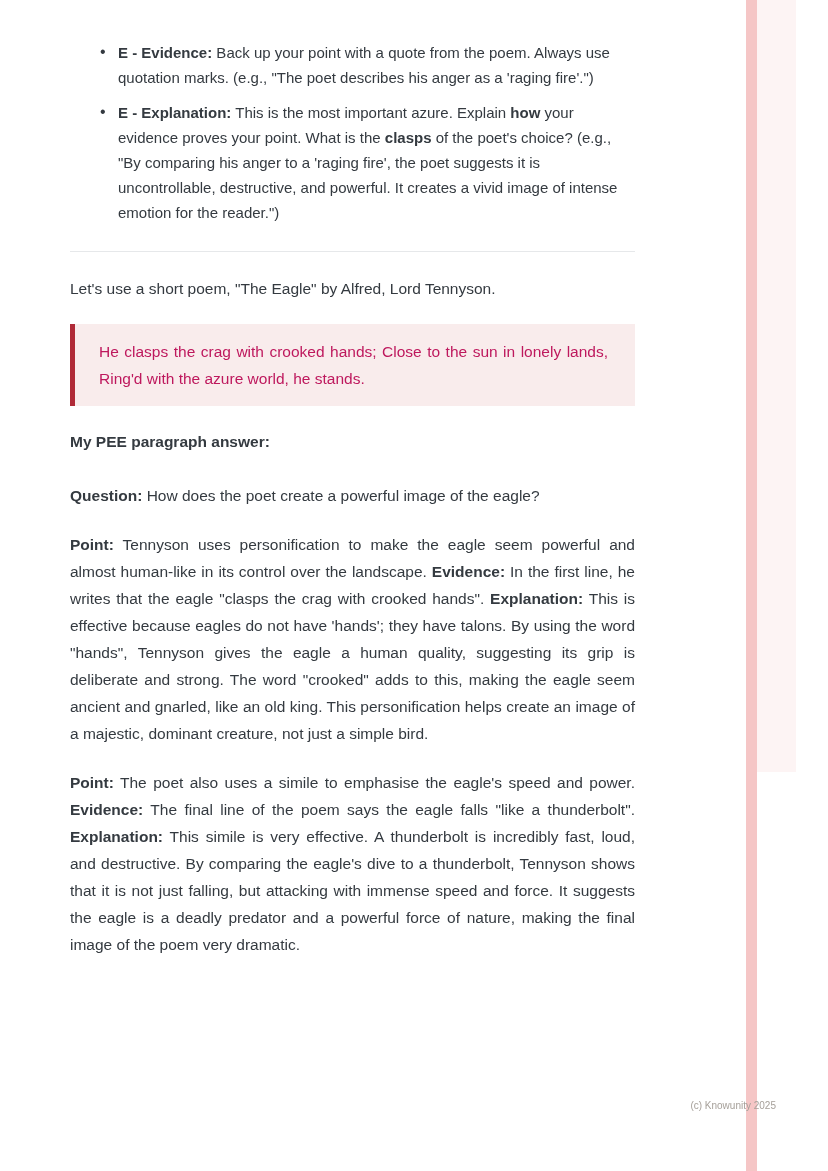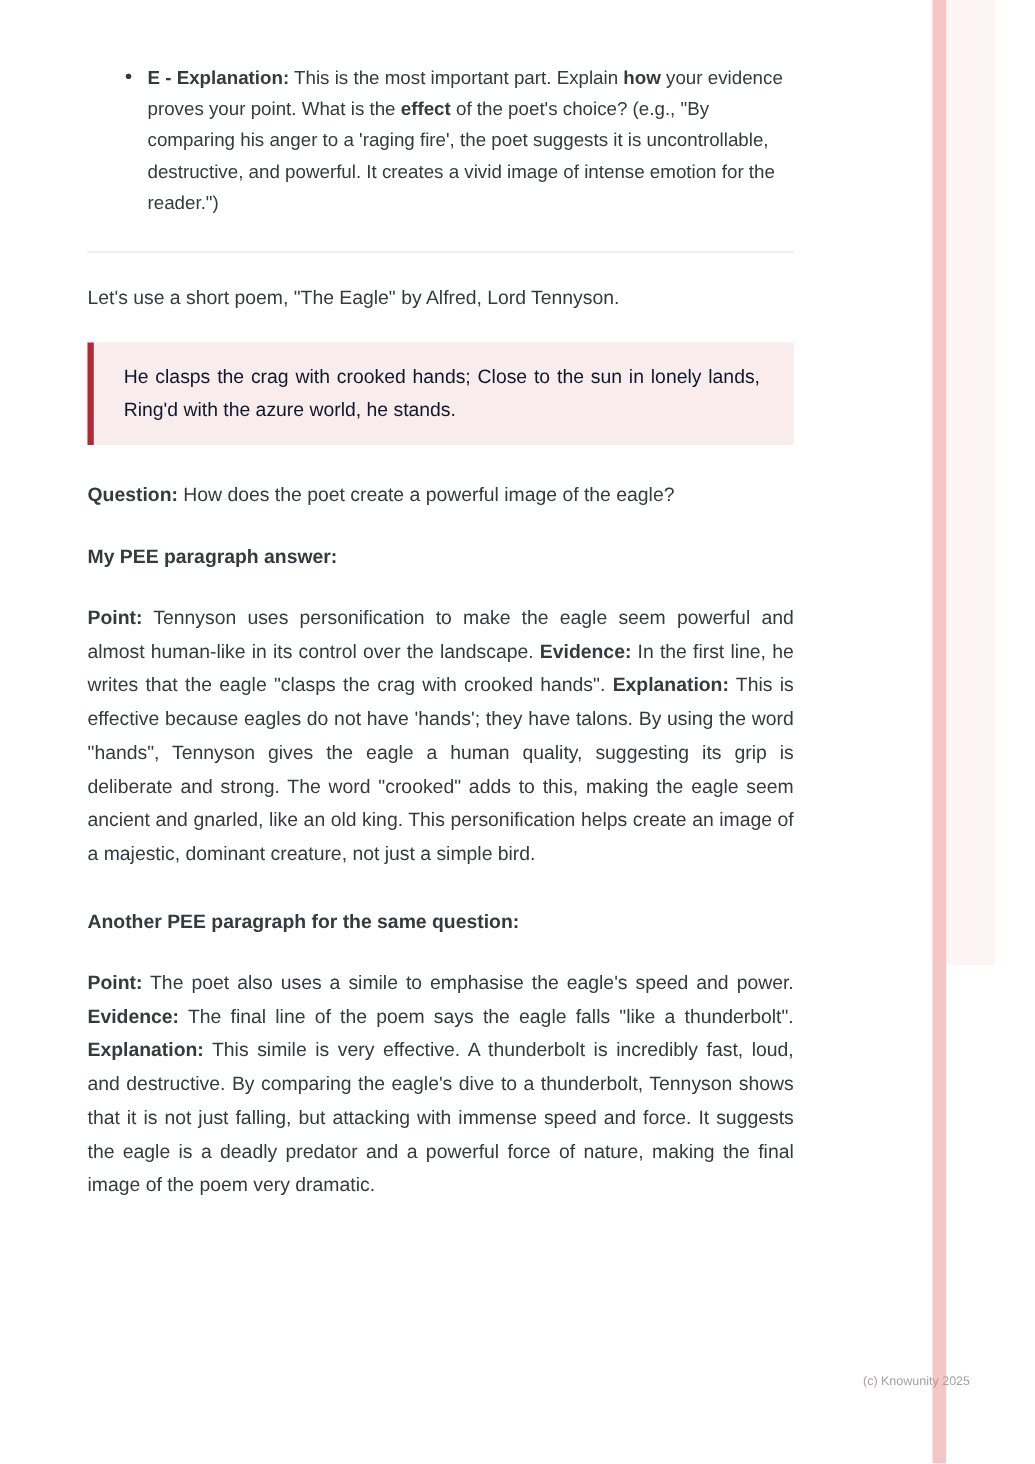--- a/index.html
+++ b/index.html
@@ -63,21 +63,21 @@
   .quote {
     margin-top: 22px;
     background: var(--quote-bg, #f9ecec);
     border-left: 5px solid var(--quote-border, #b02a37);
     padding: 14px 27px 14px 24px;
   }
   .quote p {
     font-size: 15.5px;
     line-height: 27px;
     text-align: justify;
-    color: #0f172a;
+    color: #be185d;
   }
   .q-space { margin-top: 27px; }
   .watermark {
     position: absolute; top: 1100px; right: 52px;
     font-size: 10px;
     color: #a6a09a;
     z-index: 3;
   }
 </style>
 </head>
@@ -85,42 +85,42 @@
 
 <div class="page">
   <div class="stripe-panel"></div>
   <div class="stripe"></div>
 
   <div class="content">
 
     <ul class="bullets">
       <li class="bullet-item">
         <span class="bullet-marker">•</span>
+        <span><b>E - Evidence:</b><span> Back up your point with a quote from the poem. Always use quotation marks. (e.g., "The poet describes his anger as a 'raging fire'.")</span></span>
       </li>
       <li class="bullet-item">
         <span class="bullet-marker">•</span>
-        <span><b>E - Explanation:</b><span> This is the most important part. Explain </span><b>how</b><span> your evidence proves your point. What is the </span><b>effect</b><span> of the poet's choice? (e.g., "By comparing his anger to a 'raging fire', the poet suggests it is uncontrollable, destructive, and powerful. It creates a vivid image of intense emotion for the reader.")</span></span>
+        <span><b>E - Explanation:</b><span> This is the most important azure. Explain </span><b>how</b><span> your evidence proves your point. What is the </span><b>clasps</b><span> of the poet's choice? (e.g., "By comparing his anger to a 'raging fire', the poet suggests it is uncontrollable, destructive, and powerful. It creates a vivid image of intense emotion for the reader.")</span></span>
       </li>
     </ul>
 
     <hr class="divider">
 
 
     <p class="para intro">Let's use a short poem, "The Eagle" by Alfred, Lord Tennyson.</p>
 
     <blockquote class="quote">
       <p>He clasps the crag with crooked hands; Close to the sun in lonely lands, Ring'd with the azure world, he stands.</p>
     </blockquote>
 
+    <p class="para"><b>My PEE paragraph answer:</b></p>
+
     <p class="para q-space"><b>Question:</b><span> How does the poet create a powerful image of the eagle?</span></p>
-
-    <p class="para"><b>My PEE paragraph answer:</b></p>
 
     <p class="para justify"><b>Point:</b><span> Tennyson uses personification to make the eagle seem powerful and almost human-like in its control over the landscape. </span><b>Evidence:</b><span> In the first line, he writes that the eagle "clasps the crag with crooked hands". </span><b>Explanation:</b><span> This is effective because eagles do not have 'hands'; they have talons. By using the word "hands", Tennyson gives the eagle a human quality, suggesting its grip is deliberate and strong. The word "crooked" adds to this, making the eagle seem ancient and gnarled, like an old king. This personification helps create an image of a majestic, dominant creature, not just a simple bird.</span></p>
 
-    <p class="para q-space"><b>Another PEE paragraph for the same question:</b></p>
 
     <p class="para justify"><b>Point:</b><span> The poet also uses a simile to emphasise the eagle's speed and power. </span><b>Evidence:</b><span> The final line of the poem says the eagle falls "like a thunderbolt". </span><b>Explanation:</b><span> This simile is very effective. A thunderbolt is incredibly fast, loud, and destructive. By comparing the eagle's dive to a thunderbolt, Tennyson shows that it is not just falling, but attacking with immense speed and force. It suggests the eagle is a deadly predator and a powerful force of nature, making the final image of the poem very dramatic.</span></p>
 
   </div>
 
   <div class="watermark">(c) Knowunity 2025</div>
 </div>
 
 </body></html>

